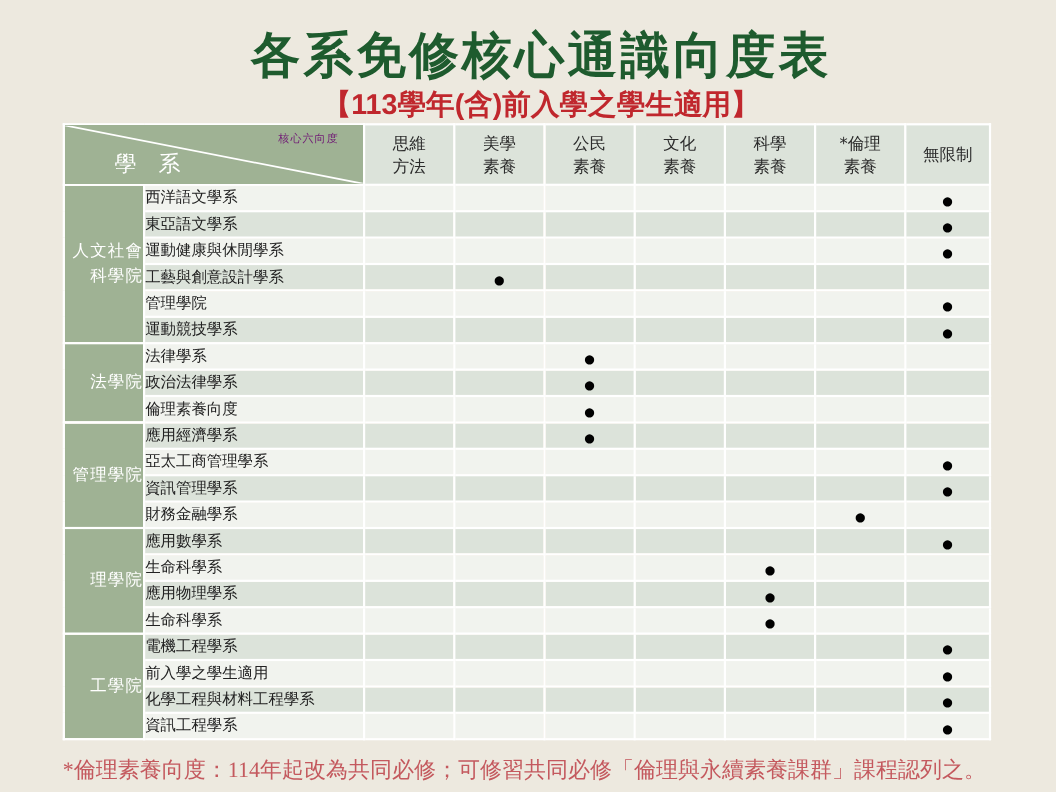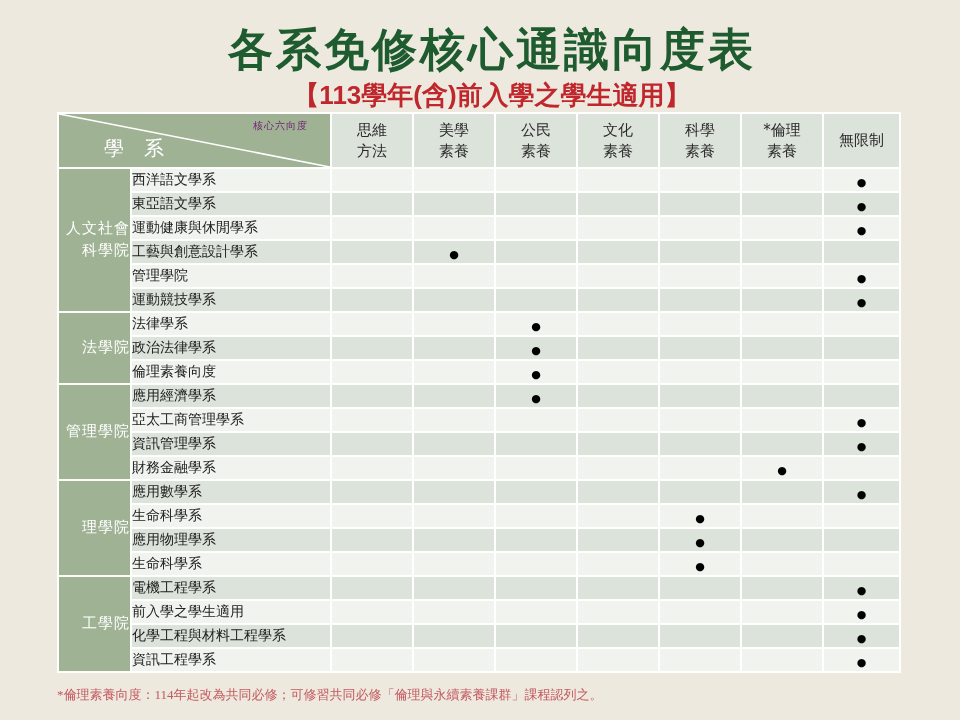--- a/index.html
+++ b/index.html
@@ -48,21 +48,21 @@
     text-align:right; white-space:pre-line; line-height:1.45; letter-spacing:1px;
   }
   tr.r-light .dept, tr.r-light .cell { background:#F1F3EE; }
   tr.r-dark  .dept, tr.r-dark  .cell { background:#DCE3DA; }
   tr.body-row { height:24px; }
   .dept { font-size:14px; color:#222; text-align:left; }
   .cell { text-align:center; }
   .dot  { font-size:11px; color:#000; line-height:1; }
   .footnote {
     position:absolute; left:57px; top:686px;
-    font-size:13px; color:#C4595E;
+    font-size:20px; color:#C4595E;
     font-family:"Liberation Serif","DejaVu Serif",serif;
   }
 </style>
 </head>
 <body>
 
 <div class="slide">
 
   <div class="title">各系免修核心通識向度表</div>
   <div class="subtitle">【113學年(含)前入學之學生適用】</div>

